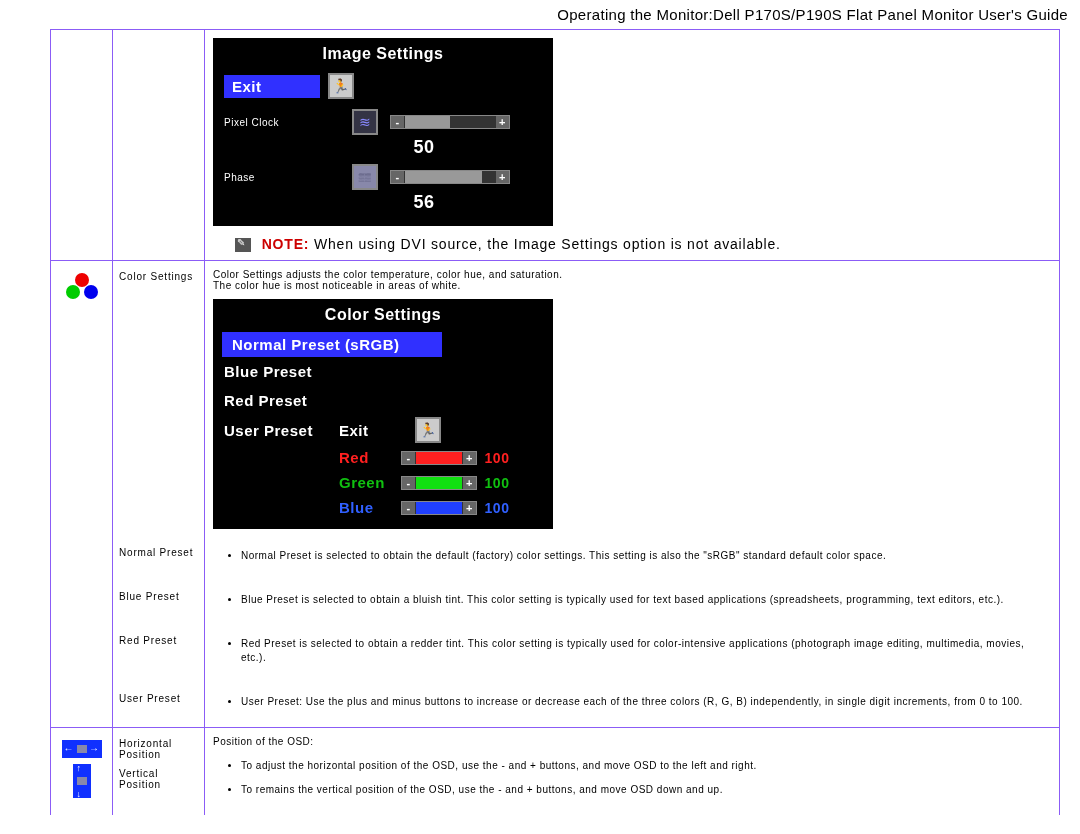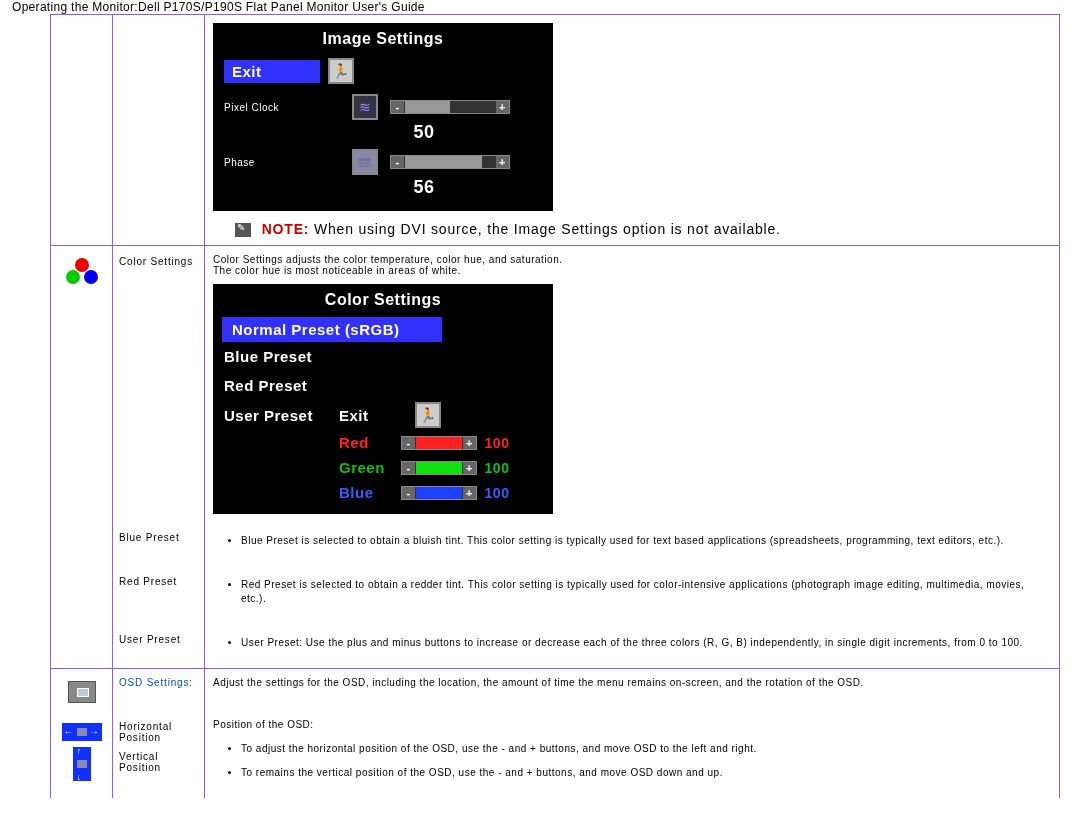--- a/index.html
+++ b/index.html
@@ -4,23 +4,24 @@
 <style>
   * { box-sizing: border-box; margin: 0; padding: 0; }
   body {
     font-family: Arial, Helvetica, sans-serif;
     font-size: 10px;
     background: #fff;
     color: #000;
     width: 1080px;
   }
   .header-text {
-    font-size: 12px;
-    padding: 0 12px;
+    font-size: 15px;
+    padding: 6px 12px;
     letter-spacing: 0.3px;
+    text-align: right;
   }
   .main-table {
     border-collapse: collapse;
     margin-left: 50px;
     width: 1010px;
   }
   .main-table td {
     border: 1px solid #8b5cf6;
     vertical-align: top;
     padding: 6px 6px;
@@ -223,20 +224,31 @@
           </div>
           <div class="osd-value" style="color:#3060ff;">100</div>
         </div>
       </div>
     </td>
   </tr>
 
   <tr>
     <td class="icon-col" style="border-top:none;border-bottom:none;"></td>
     <td class="label-col" style="border-top:none;border-bottom:none;">
+          <div class="sub-label">Normal Preset</div>
+        </td>
+    <td class="desc-col" style="border-top:none;border-bottom:none;">
+      <ul class="bullets">
+            <li>Normal Preset is selected to obtain the default (factory) color settings. This setting is also the "sRGB" standard default color space.</li>
+          </ul>
+    </td>
+  </tr>
+  <tr>
+    <td class="icon-col" style="border-top:none;border-bottom:none;"></td>
+    <td class="label-col" style="border-top:none;border-bottom:none;">
           <div class="sub-label">Blue Preset</div>
         </td>
     <td class="desc-col" style="border-top:none;border-bottom:none;">
       <ul class="bullets">
             <li>Blue Preset is selected to obtain a bluish tint. This color setting is typically used for text based applications (spreadsheets, programming, text editors, etc.).</li>
           </ul>
     </td>
   </tr>
   <tr>
     <td class="icon-col" style="border-top:none;border-bottom:none;"></td>
@@ -254,29 +266,20 @@
     <td class="label-col" style="border-top:none;">
           <div class="sub-label">User Preset</div>
         </td>
     <td class="desc-col" style="border-top:none;">
       <ul class="bullets">
             <li>User Preset: Use the plus and minus buttons to increase or decrease each of the three colors (R, G, B) independently, in single digit increments, from 0 to 100.</li>
           </ul>
     </td>
   </tr>
 
-  <tr>
-    <td class="icon-col" style="border-bottom:none;">
-      <span class="osd-icon1"></span>
-    </td>
-    <td class="label-col" style="border-bottom:none;">
-      <span class="osd-link">OSD Settings:</span>
-    </td>
-    <td class="desc-col" style="border-bottom:none;">Adjust the settings for the OSD, including the location, the amount of time the menu remains on-screen, and the rotation of the OSD.</td>
-  </tr>
   <tr>
     <td class="icon-col" style="border-top:none;border-bottom:none;">
       <span class="osd-icon2"><span class="sq"></span></span><br>
       <span class="osd-icon3"><span class="sq"></span></span>
     </td>
     <td class="label-col" style="border-top:none;border-bottom:none;">
       <div class="sub-label" style="margin-bottom:6px;">Horizontal Position</div>
       <div class="sub-label">Vertical Position</div>
     </td>
     <td class="desc-col" style="border-top:none;border-bottom:none;">

